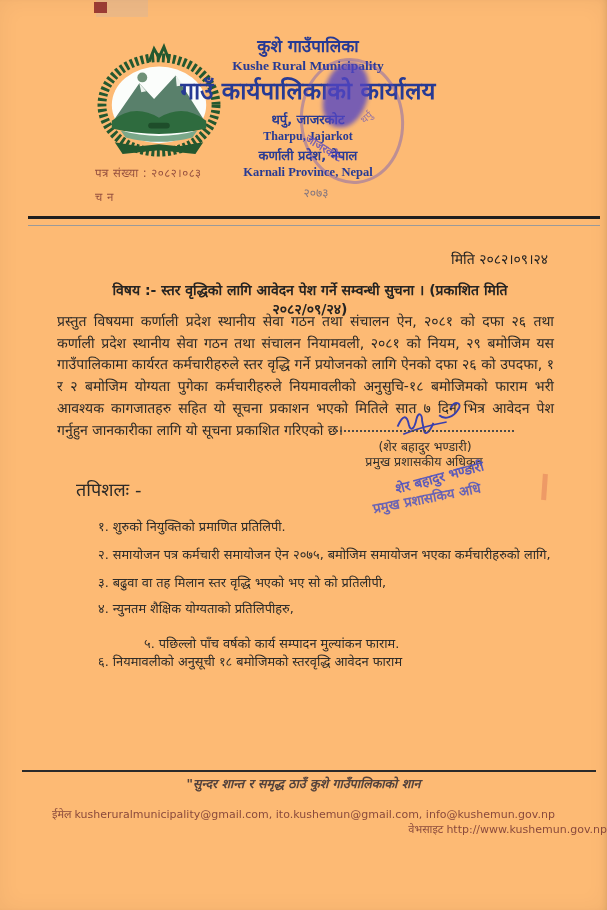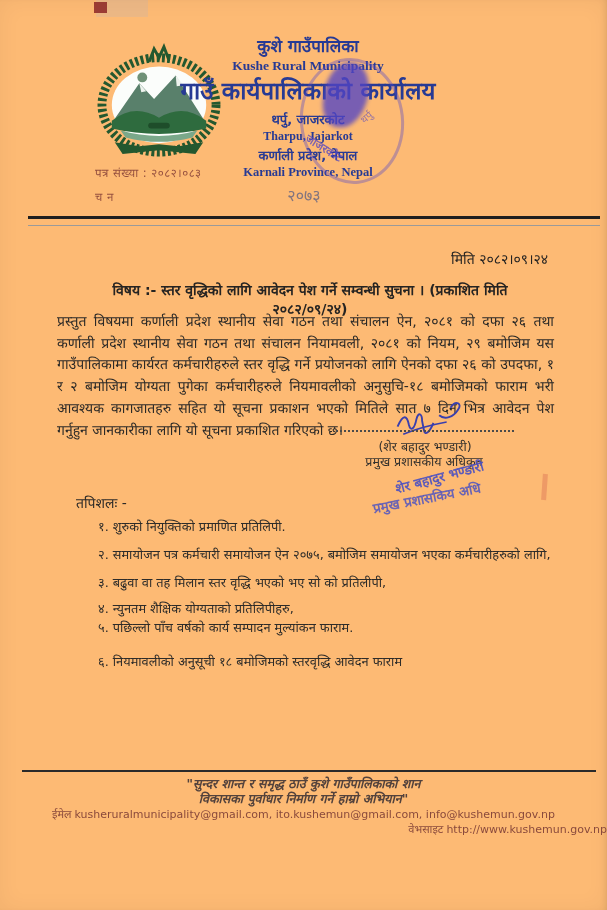--- a/index.html
+++ b/index.html
@@ -25,42 +25,42 @@
   .hdr .np3{font-size:13px;font-weight:700;margin-top:5px;}
   .hdr .en3{font-size:12px;font-weight:700;font-family:"Liberation Serif",serif;margin-top:1px;}
   .hdr .np4{font-size:13px;font-weight:700;margin-top:2px;}
   .hdr .en4{font-size:12.5px;font-weight:700;font-family:"Liberation Serif",serif;margin-top:1px;}
   
   .stamp{left:296px;top:52px;width:112px;height:142px;}
   .stamp .ring{position:absolute;left:4px;top:6px;right:4px;bottom:10px;border:3px solid rgba(86,74,198,.38);border-radius:50%;transform:rotate(-6deg);}
   .stamp .blob{position:absolute;left:28px;top:10px;width:44px;height:66px;background:rgba(82,68,196,.78);border-radius:55% 45% 60% 40%;filter:blur(2px);transform:rotate(8deg);}
   .stamp .t1{position:absolute;left:8px;top:88px;transform:rotate(32deg);font-size:11px;font-weight:700;color:rgba(82,68,196,.75);white-space:nowrap;}
   .stamp .t2{position:absolute;left:64px;top:58px;transform:rotate(-40deg);font-size:10px;color:rgba(82,68,196,.6);white-space:nowrap;}
-  .stamp-year{left:272px;top:184px;width:64px;text-align:center;font-size:16px;color:rgba(100,100,130,.8);font-family:Liberation Serif, serif;}
+  .stamp-year{left:284px;top:184px;width:64px;text-align:center;font-size:12px;color:rgba(100,100,130,.8);font-family:Liberation Serif, serif;}
   
   .refno{left:95px;top:165px;font-size:11.5px;color:#96503f;letter-spacing:.5px;}
   .chalani{left:95px;top:189px;font-size:11.5px;color:#96503f;letter-spacing:.5px;}
   
   .sep-top{left:28px;top:216px;width:572px;height:6px;border-top:3px solid #1f1f1f;border-bottom:1px solid #9a9a9a;}
   .sep-bottom{left:22px;top:770px;width:574px;height:0;border-top:2px solid #2a2a2a;}
   
   .date{left:370px;top:249px;width:178px;text-align:right;font-size:14px;color:#262422;}
   .subject{left:103px;top:280px;width:414px;text-align:center;font-size:14px;font-weight:700;color:#262422;}
   .body-par{left:57px;top:311px;width:497px;text-align:justify;font-size:14px;line-height:21.7px;color:#2c2a27;}
   
   .sig-squiggle{left:390px;top:398px;width:85px;height:46px;}
   .sig-dotline{left:336px;top:430px;width:178px;height:0;border-bottom:2px dotted #4a4a4a;}
   .sig-name{left:334px;top:438px;width:182px;text-align:center;font-size:12.5px;color:#33302c;}
   .sig-title{left:328px;top:453px;width:192px;text-align:center;font-size:12.5px;color:#33302c;}
   .sig-stamp1{left:394px;top:468px;transform:rotate(-15deg);font-size:13.5px;font-weight:700;color:rgba(74,80,194,.9);white-space:nowrap;}
   .sig-stamp2{left:372px;top:489px;transform:rotate(-11deg);font-size:13.5px;font-weight:700;color:rgba(74,80,194,.82);white-space:nowrap;}
   
-  .attach-head{left:76px;top:493px;font-size:14px;color:#2c2a27;}
+  .attach-head{left:76px;top:477px;font-size:18px;color:#2c2a27;}
   .attach-item{left:98px;font-size:12.8px;color:#2e2c29;white-space:nowrap;}
-  .ai0{top:517px;} .ai1{top:545px;} .ai2{top:573px;} .ai3{top:599px;} .ai4{top:618px;} .ai5{top:652px;}
+  .ai0{top:517px;} .ai1{top:545px;} .ai2{top:573px;} .ai3{top:599px;} .ai4{top:634px;margin-left:46px;} .ai5{top:652px;}
   
   .slogan1{left:0;top:775px;width:607px;text-align:center;font-size:12.5px;font-style:italic;font-weight:700;color:#53423c;}
   .slogan2{left:0;top:790px;width:607px;text-align:center;font-size:12.5px;font-style:italic;font-weight:700;color:#53423c;}
   .email-line{left:0;top:806px;width:607px;text-align:center;font-size:11px;color:#8a4a3c;}
   .web-line{left:0;top:821px;width:607px;text-align:right;font-size:11px;color:#8a4a3c;}
   .email-line .lbl,.web-line .lbl{font-weight:400;margin-right:3px;}
 </style>
 </head>
 <body>
 
@@ -125,21 +125,20 @@
   <div class="abs attach-head">तपिशलः -</div>
   <div class="abs attach-item ai0">१. शुरुको नियुक्तिको प्रमाणित प्रतिलिपी.</div>
   <div class="abs attach-item ai1">२. समायोजन पत्र कर्मचारी समायोजन ऐन २०७५, बमोजिम समायोजन भएका कर्मचारीहरुको लागि,</div>
   <div class="abs attach-item ai2">३. बढुवा वा तह मिलान स्तर वृद्धि भएको भए सो को प्रतिलीपी,</div>
   <div class="abs attach-item ai3">४. न्युनतम शैक्षिक योग्यताको प्रतिलिपीहरु,</div>
   <div class="abs attach-item ai4">५. पछिल्लो पाँच वर्षको कार्य सम्पादन मुल्यांकन फाराम.</div>
   <div class="abs attach-item ai5">६. नियमावलीको अनुसूची १८ बमोजिमको स्तरवृद्धि आवेदन फाराम</div>
 
   <div class="abs sep-bottom"></div>
   <div class="abs slogan1">"सुन्दर शान्त र समृद्ध ठाउँ कुशे गाउँपालिकाको शान</div>
-  <div class="abs slogan2">विकासका पुर्वाधार निर्माण गर्ने हाम्रो अभियान"</div>
   <div class="abs email-line">
     <span class="lbl">ईमेल</span><span>kusheruralmunicipality@gmail.com, ito.kushemun@gmail.com, info@kushemun.gov.np</span>
   </div>
   <div class="abs web-line">
     <span class="lbl">वेभसाइट</span><span>http://www.kushemun.gov.np</span>
   </div>
 
 </div>
 
 </body></html>

